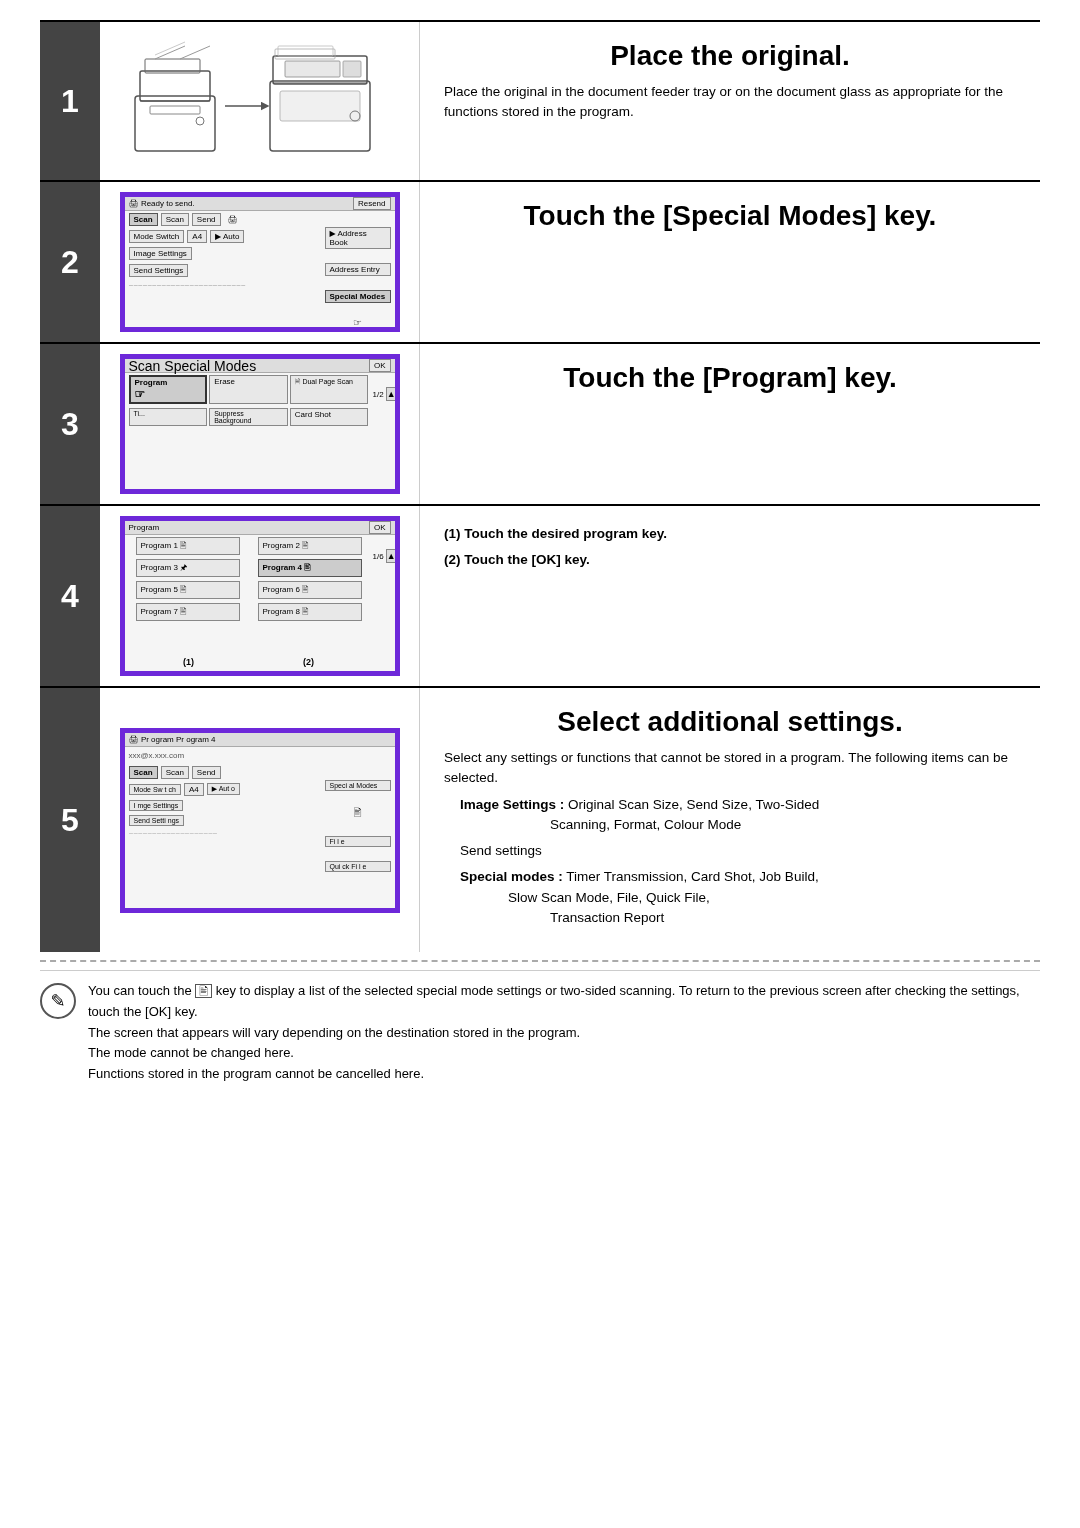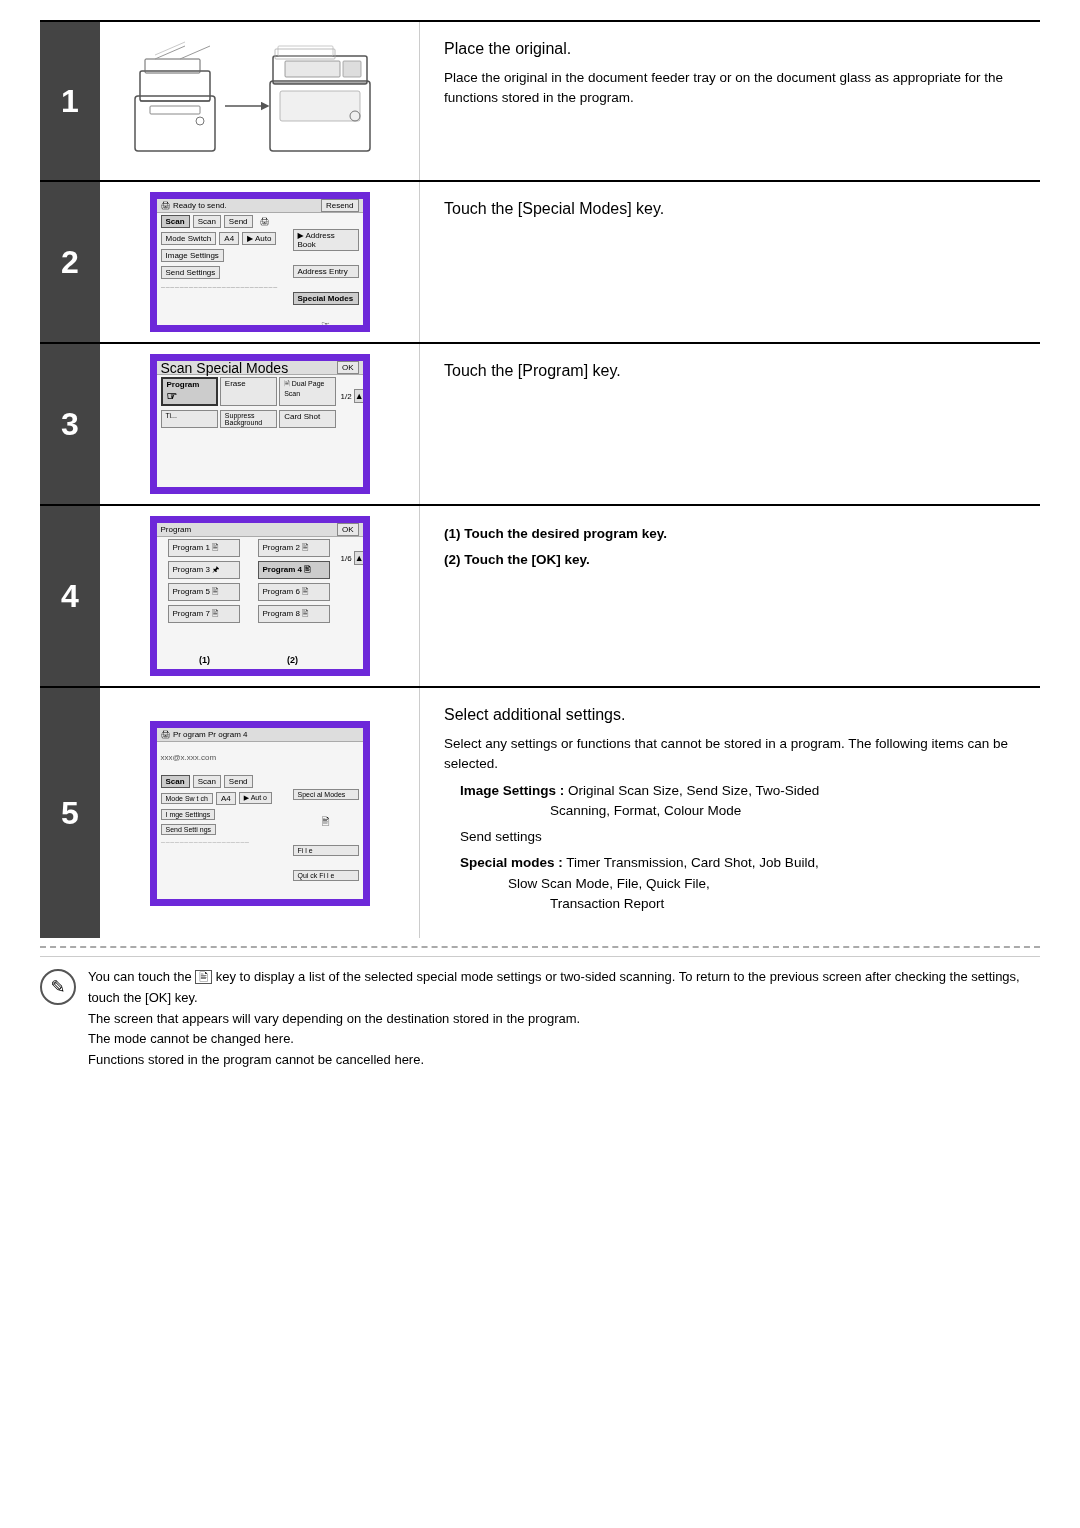--- a/index.html
+++ b/index.html
@@ -40,34 +40,35 @@
       align-items: center;
       justify-content: center;
       padding: 10px;
       border-right: 1px solid #ccc;
     }
     .step-content-col {
       flex: 1;
       padding: 18px 24px;
     }
     .step-title {
-      font-size: 16px;
-      font-weight: normal;
+      font-size: 28px;
+      font-weight: bold;
       margin-bottom: 10px;
+      text-align: center;
     }
     .step-body {
       font-size: 13.5px;
       line-height: 1.5;
     }
     .step-body p { margin-bottom: 6px; }
     .step-body .bold { font-weight: bold; }
     .screen-illus {
-      width: 220px;
+      width: 280px;
       height: 140px;
-      border: 7px solid #6d28d9;
+      border: 5px solid #6d28d9;
       background: #f5f5f5;
       font-size: 9px;
       position: relative;
       overflow: hidden;
     }
 
     
     .ui-bar {
       background: #ddd;
       height: 14px;
@@ -386,21 +387,21 @@
 
   <div class="step5-row">
     <div class="step-number-col">
       <span>5</span>
     </div>
     <div class="step-image-col">
       <div class="screen-illus" style="height:185px;">
         <div class="ui-bar">
           <span style="font-size:8px;">🖨 Pr ogram Pr ogram 4</span>
         </div>
-        <div style="font-size:8px; padding:11px 4px; color:#555;">xxx@x.xxx.com</div>
+        <div style="font-size:8px; padding:4px 4px; color:#555;">xxx@x.xxx.com</div>
         <div style="position:relative; width:100%; height:calc(100% - 28px);">
           <div class="ui-main-area">
             <div class="ui-row">
               <span class="ui-btn ui-btn-highlight">Scan</span>
               <span class="ui-btn">Scan</span>
               <span class="ui-btn">Send</span>
             </div>
             <div class="ui-row">
               <span class="ui-btn" style="font-size:7px;">Mode Sw t ch</span>
               <span class="ui-btn">A4</span>

